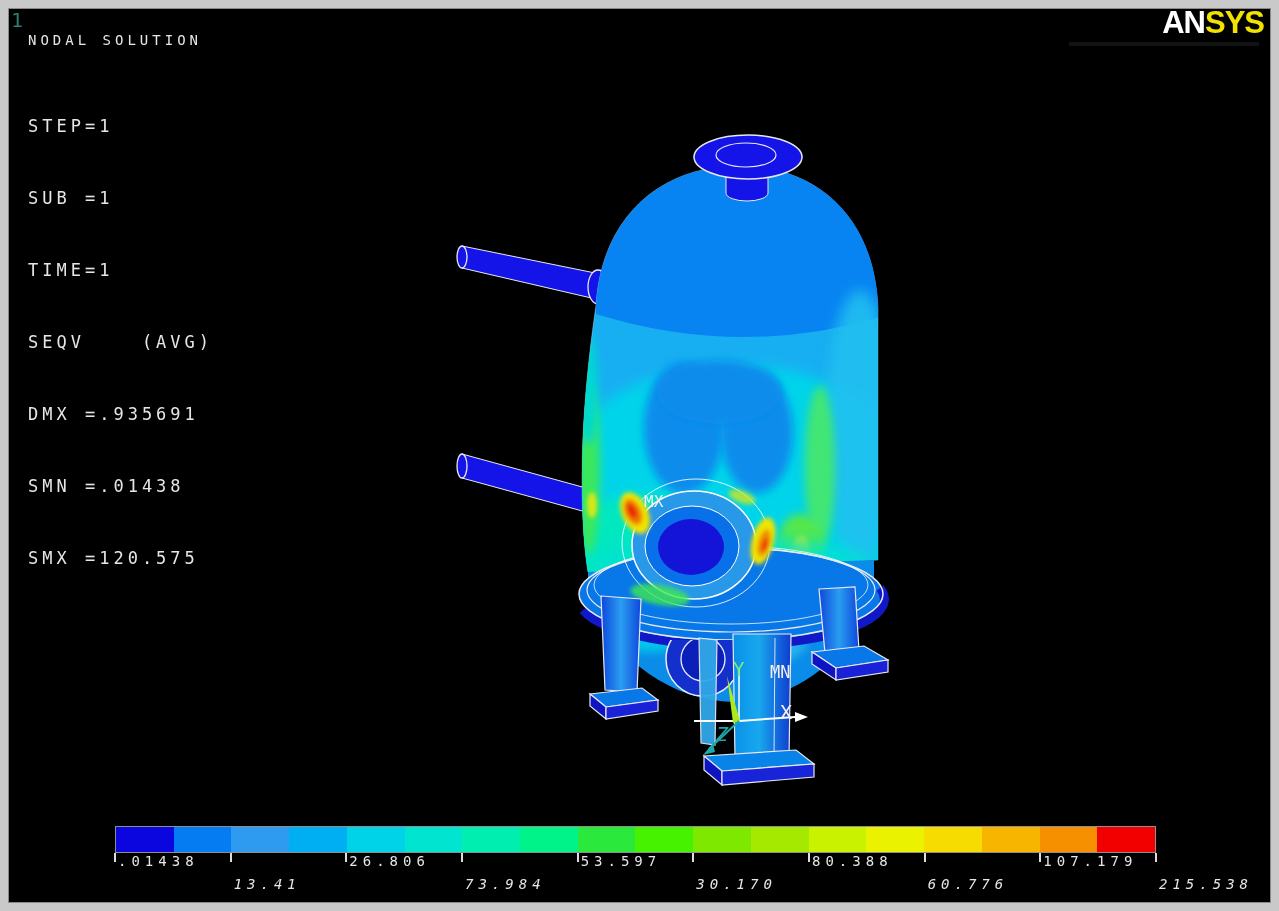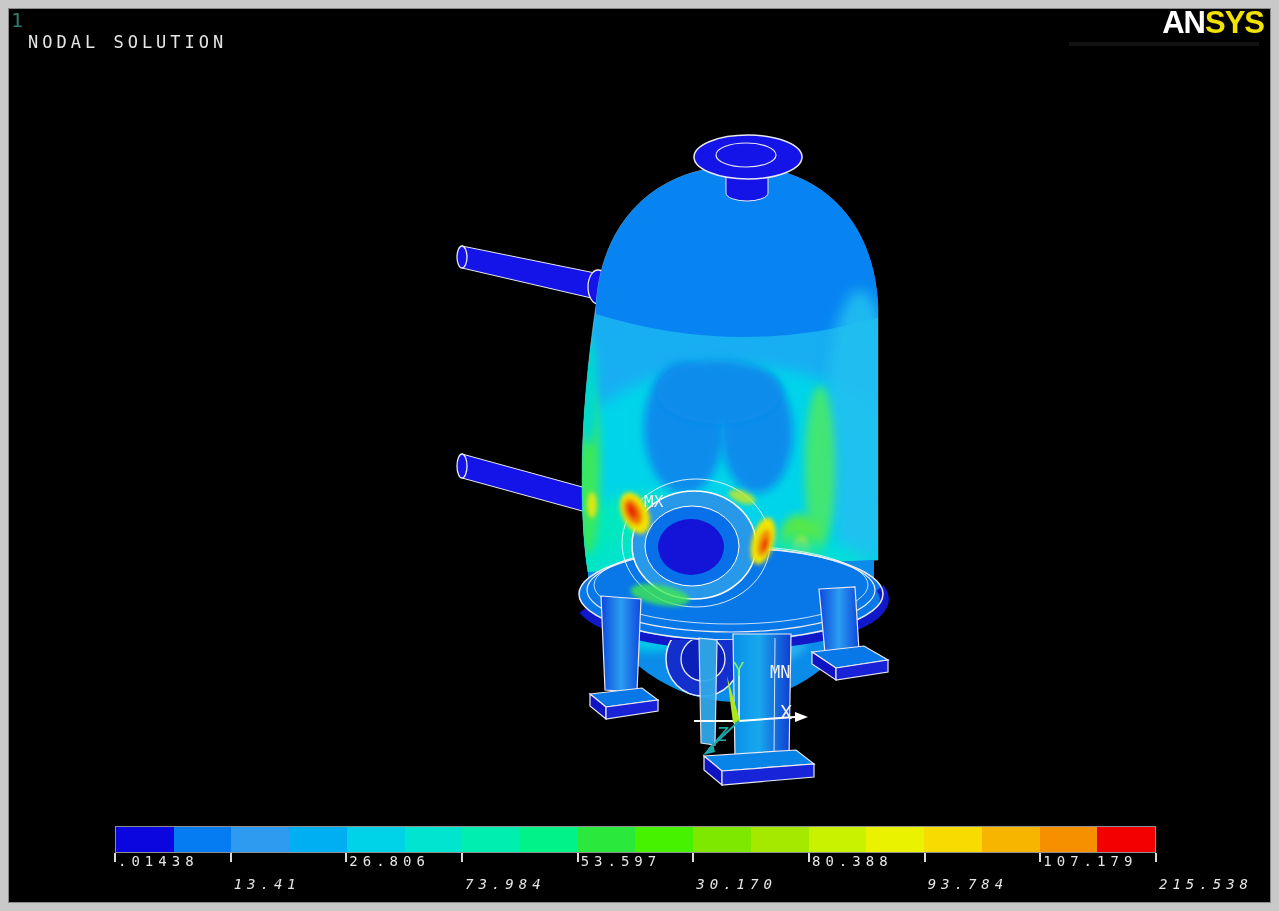--- a/index.html
+++ b/index.html
@@ -2,21 +2,21 @@
 <html><head>
 <meta charset="utf-8">
 <style>
   html,body{margin:0;padding:0;background:#555;}
   #screen{position:relative;width:1279px;height:911px;background:#000;overflow:hidden;
           font-family:"DejaVu Sans Mono","Liberation Mono",monospace;}
   .frame{position:absolute;inset:0;border:8px solid #c9c9c9;
          box-shadow:inset 0 0 0 1px #8a8a8a;pointer-events:none;z-index:50;}
   
   #plot-number{position:absolute;left:11px;top:8px;color:#2f7e6e;font-size:20px;z-index:10;}
-  #solution-title{position:absolute;left:28px;top:32px;color:#e6e6e6;font-size:17px;
+  #solution-title{position:absolute;left:28px;top:32px;color:#e6e6e6;font-size:14px;
                   letter-spacing:4px;white-space:pre;z-index:10;}
   #solution-lines{position:absolute;left:28px;top:66px;color:#e6e6e6;font-size:17px;
                   letter-spacing:4px;line-height:24px;white-space:pre;z-index:10;}
   
   #logo{position:absolute;top:5px;right:15px;font-family:Liberation Sans, sans-serif;
         font-weight:bold;font-size:31px;letter-spacing:-1px;z-index:10;transform:scaleY(1.02);}
   #logo .an{color:#ffffff;}
   #logo .sys{color:#f2e200;}
   #logo-streak{position:absolute;top:42px;right:20px;width:190px;height:4px;background:#121212;
                z-index:9;}
@@ -187,20 +187,29 @@
       <text x="780" y="719" fill="#f0f0f0" font-size="20">X</text>
       <text x="733" y="676" fill="#7fe87a" font-size="19">Y</text>
       <text x="716" y="741" fill="#1fa8a8" font-size="20" font-style="italic">Z</text>
     </g>
   </svg>
   </div>
 
   <div id="plot-number">1</div>
 
   <div id="solution-title">NODAL SOLUTION</div>
+  <div id="solution-lines">
+    <div class="info-line">STEP=1</div>
+    <div class="info-line">SUB =1</div>
+    <div class="info-line">TIME=1</div>
+    <div class="info-line">SEQV    (AVG)</div>
+    <div class="info-line">DMX =.935691</div>
+    <div class="info-line">SMN =.01438</div>
+    <div class="info-line">SMX =120.575</div>
+  </div>
 
   <div id="logo"><span class="an">AN</span><span class="sys">SYS</span></div>
   <div id="logo-streak"></div>
 
   <div id="legend-wrap">
     <div id="legend-bands">
         <div class="band" style="background: rgb(11, 6, 224);"></div>
         <div class="band" style="background: rgb(5, 124, 242);"></div>
         <div class="band" style="background: rgb(46, 155, 240);"></div>
         <div class="band" style="background: rgb(0, 174, 242);"></div>
@@ -232,20 +241,20 @@
         <div class="tick" style="left: calc(100% - 1px);"></div>
       </div>
     <div id="legend-labels">
         <div class="lval row1" style="left: calc(0% + 3px);">.01438</div>
         <div class="lval row2" style="left: calc(11.1111% + 3px);">13.41</div>
         <div class="lval row1" style="left: calc(22.2222% + 3px);">26.806</div>
         <div class="lval row2" style="left: calc(33.3333% + 3px);">73.984</div>
         <div class="lval row1" style="left: calc(44.4444% + 3px);">53.597</div>
         <div class="lval row2" style="left: calc(55.5556% + 3px);">30.170</div>
         <div class="lval row1" style="left: calc(66.6667% + 3px);">80.388</div>
-        <div class="lval row2" style="left: calc(77.7778% + 3px);">93.784</div>
+        <div class="lval row2" style="left: calc(77.7778% + 3px);">60.776</div>
         <div class="lval row1" style="left: calc(88.8889% + 3px);">107.179</div>
         <div class="lval row2" style="left: calc(100% + 3px);">215.538</div>
       </div>
   </div>
 
   <div class="frame"></div>
 </div>
 
 </body></html>

